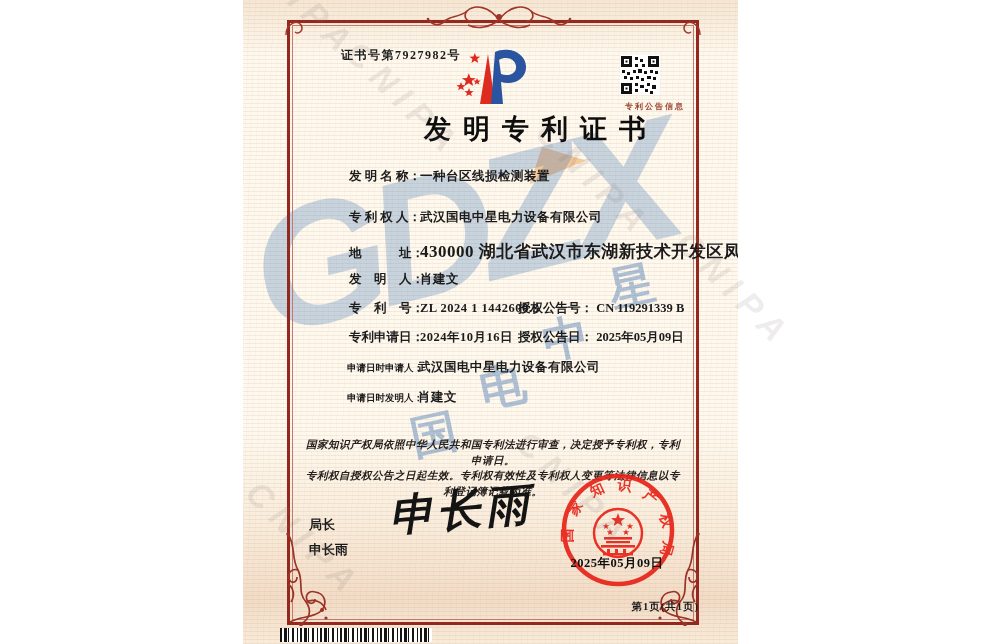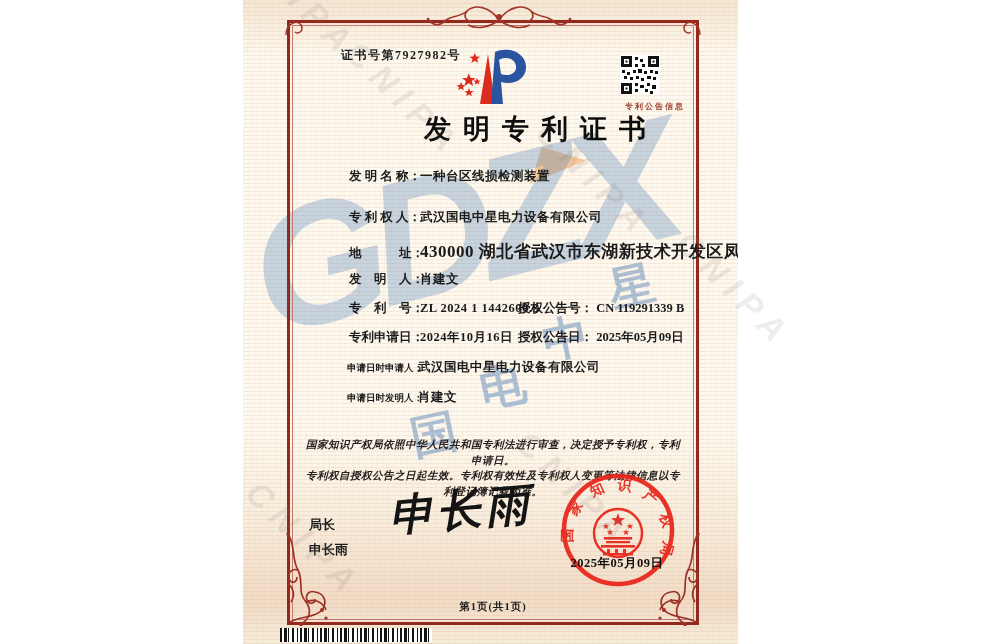--- a/index.html
+++ b/index.html
@@ -84,21 +84,21 @@
   .signature {
     position:absolute; left:146px; top:481px; font-size:44px; font-weight:700;
     font-style:italic; letter-spacing:4px; color:#141414; transform:rotate(-5deg);
   }
   .seal { position:absolute; left:316px; top:471px; }
   .seal-date {
     position:absolute; left:312px; top:555px; width:124px; text-align:center;
     font-size:12.5px; font-weight:700; color:#101010; letter-spacing:0.5px;
   }
   .footer-page {
-    position:absolute; left:44px; top:600px; width:412px; text-align:center;
+    position:absolute; left:44px; top:600px; width:412px; text-align:right;
     font-size:10.5px; font-weight:600; letter-spacing:1px;
   }
   .barcode {
     position:absolute; left:37px; top:628px; width:152px; height:14px;
     background:repeating-linear-gradient(90deg,
       #141414 0 2px, #fff 2px 4px, #141414 4px 7px, #fff 7px 8px,
       #141414 8px 9px, #fff 9px 12px, #141414 12px 14px, #fff 14px 17px,
       #141414 17px 18px, #fff 18px 20px);
   }
 </style>

